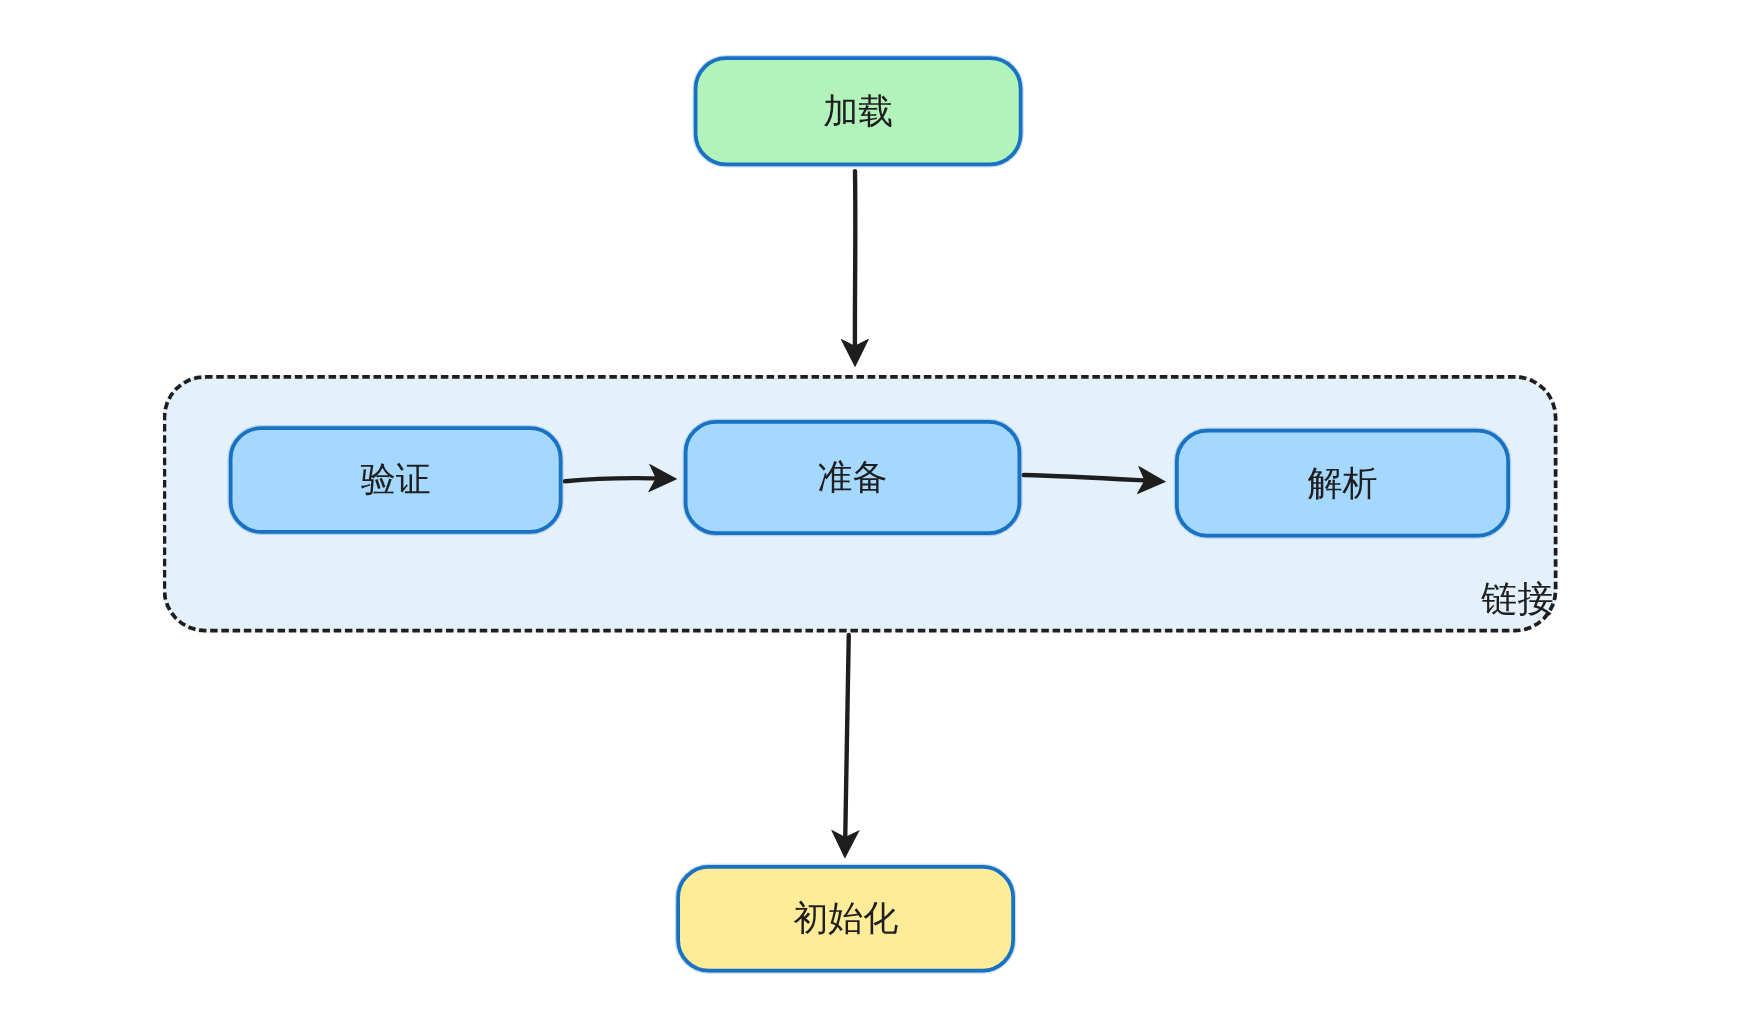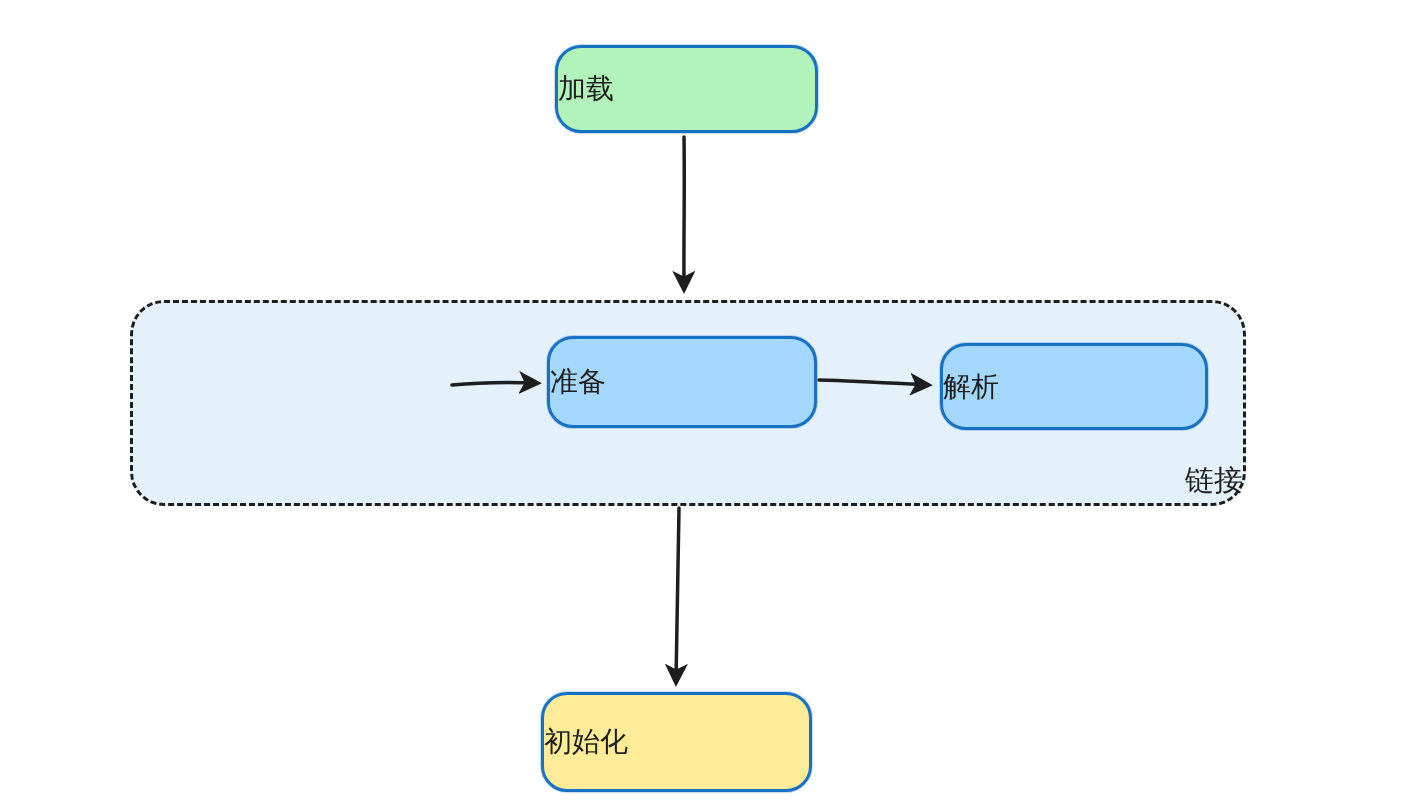--- a/index.html
+++ b/index.html
@@ -37,33 +37,33 @@
     text-align: right;
     font-size: 29px;
     line-height: 34px;
     color: var(--stroke);
   }
   
   .node {
     position: absolute;
     display: flex;
     align-items: center;
-    justify-content: flex-start;
+    justify-content: center;
     border: 3.5px solid var(--node-border);
     border-radius: 26px;
     font-size: 28px;
     color: var(--stroke);
     
     box-shadow: 0 0 0 1px rgba(25,113,194,0.25);
   }
   .node-load    { left: 555px; top: 45px;  width: 263px; height: 88px; background: var(--load-fill); }
   .node-verify  { left: 183px; top: 341px; width: 267px; height: 86px; background: var(--stage-fill); }
   .node-prepare { left: 547px; top: 336px; width: 270px; height: 92px; background: var(--stage-fill); }
   .node-resolve { left: 940px; top: 343px; width: 268px; height: 87px; background: var(--stage-fill); }
-  .node-init    { left: 541px; top: 692px; width: 271px; height: 100px; background: var(--init-fill); }
+  .node-init    { left: 541px; top: 692px; width: 271px; height: 86px; background: var(--init-fill); }
   
   .arrows {
     position: absolute;
     inset: 0;
     width: 100%;
     height: 100%;
     pointer-events: none;
   }
   .arrows path.edge {
     fill: none;
@@ -79,20 +79,23 @@
 <div class="canvas">
 
   <div class="group">
     <div class="group-label">链接</div>
   </div>
 
   <div class="node node-load">
     <span>加载</span>
   </div>
 
+  <div class="node node-verify">
+    <span>验证</span>
+  </div>
 
   <div class="node node-resolve">
     <span>解析</span>
   </div>
 
   <div class="node node-prepare">
     <span>准备</span>
   </div>
 
   <div class="node node-init">

